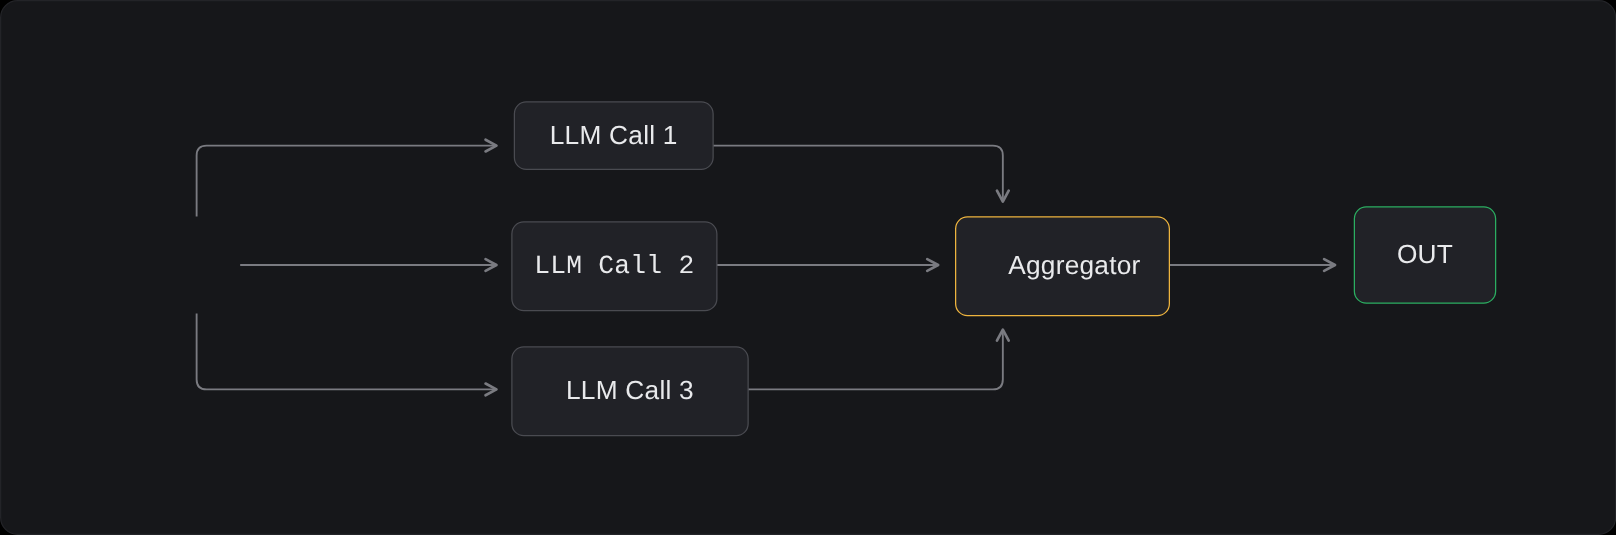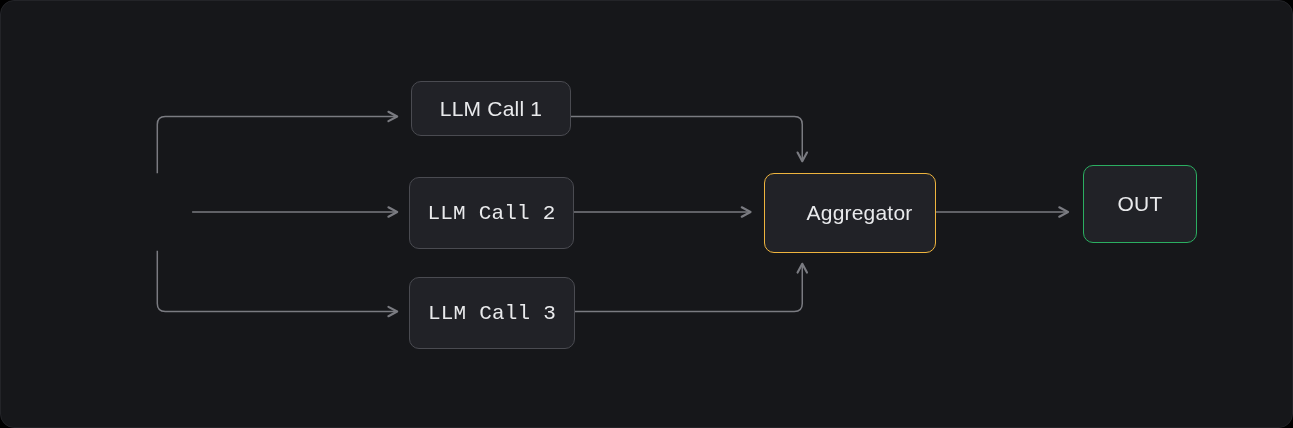--- a/index.html
+++ b/index.html
@@ -46,21 +46,21 @@
     border-radius: 10px;
     color: #e9eaec;
     font-size: 21px;
     letter-spacing: 0.2px;
     box-sizing: border-box;
   }
   
   .node-in         { left: 121px; top: 173px; width: 69px;  height: 78px; }
   .node-llm-call-1 { left: 410px; top: 80px;  width: 160px; height: 55px; }
   .node-llm-call-2 { left: 408px; top: 176px; width: 165px; height: 72px; font-family: Liberation Mono, monospace; }
-  .node-llm-call-3 { left: 408px; top: 276px; width: 166px; height: 72px; font-family: Liberation Mono, monospace; }
+  .node-llm-call-3 { left: 408px; top: 276px; width: 190px; height: 72px; }
   .node-aggregator { left: 763px; top: 172px; width: 172px; height: 80px; }
   .node-out        { left: 1082px; top: 164px; width: 114px; height: 78px; }
 </style>
 </head>
 <body>
 
 <div class="canvas">
 
   <svg class="edges" viewBox="0 0 1293 428" aria-hidden="true">
     <defs>

